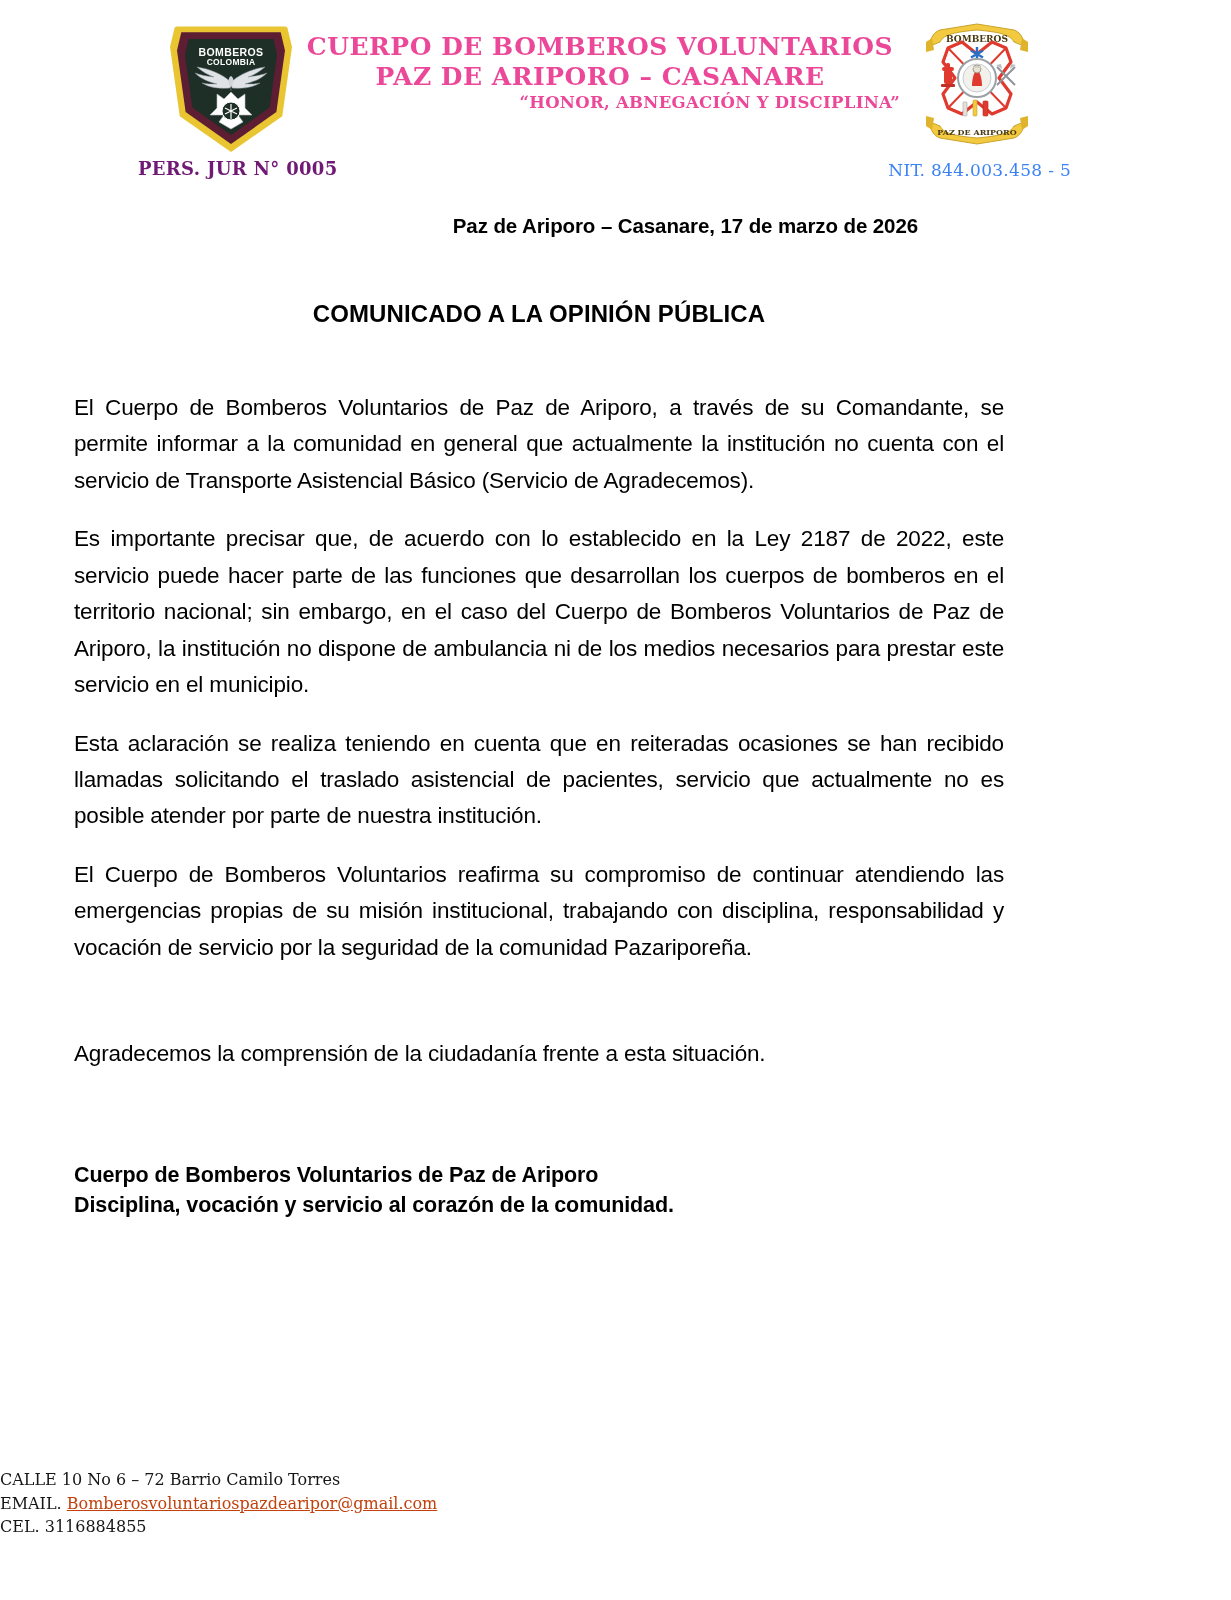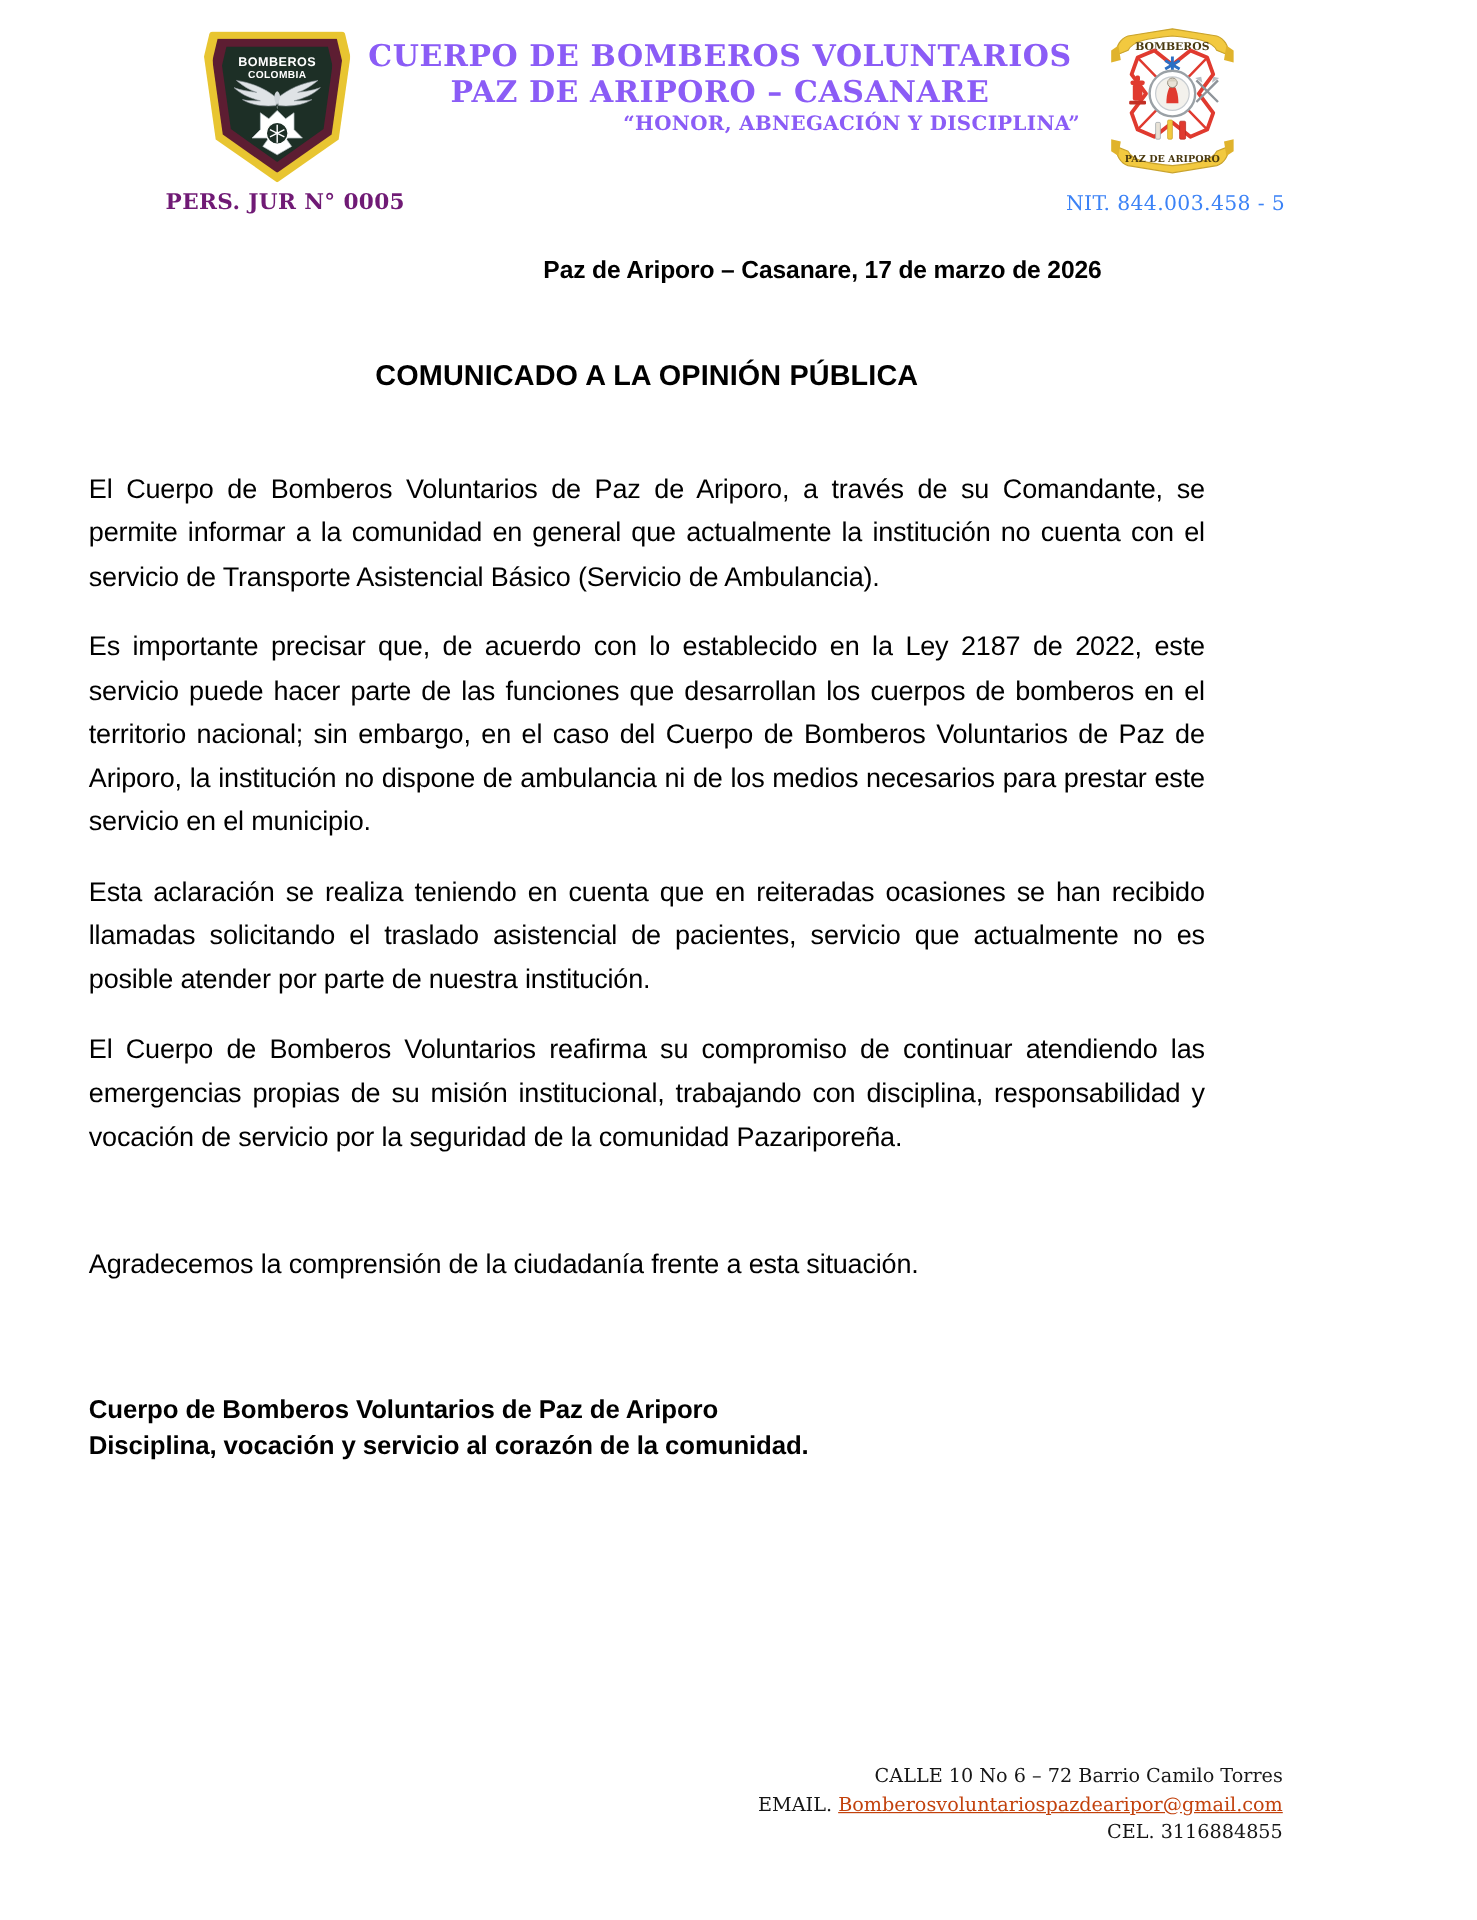--- a/index.html
+++ b/index.html
@@ -77,21 +77,21 @@
     height: 128px;
   }
 
   
   .title-block {
     position: absolute;
     left: 300px;
     top: 32px;
     width: 600px;
     text-align: center;
-    color: #8b5cf6;
+    color: #ec4899;
     font-family: "DejaVu Serif", serif;
   }
   .title-line1 {
     font-size: 25px;
     font-weight: bold;
     letter-spacing: 0.5px;
     line-height: 1.18;
   }
   .title-line2 {
     font-size: 25px;
@@ -193,21 +193,20 @@
     font-family: "Liberation Sans", sans-serif;
     letter-spacing: -0.1px;
   }
 
   
   .footer {
     position: absolute;
     left: 0;
     bottom: 62px;
     width: 1231px;
-    text-align: right;
     padding-right: 162px;
     box-sizing: border-box;
     font-family: "DejaVu Serif", serif;
     font-size: 16px;
     line-height: 1.45;
     color: #161616;
   }
   .footer-email-link {
     color: #c2410c;
     text-decoration: underline;
@@ -313,21 +312,21 @@
   <div class="nit">NIT. 844.003.458 - 5</div>
 </div>
 
 <div class="doc-body">
 
   <div class="dateline">Paz de Ariporo – Casanare, 17 de marzo de 2026</div>
 
   <div class="doc-title">COMUNICADO A LA OPINIÓN PÚBLICA</div>
 
   <div class="content">
-    <p class="para">El Cuerpo de Bomberos Voluntarios de Paz de Ariporo, a través de su Comandante, se permite informar a la comunidad en general que actualmente la institución no cuenta con el servicio de Transporte Asistencial Básico (Servicio de Ambulancia).</p>
+    <p class="para">El Cuerpo de Bomberos Voluntarios de Paz de Ariporo, a través de su Comandante, se permite informar a la comunidad en general que actualmente la institución no cuenta con el servicio de Transporte Asistencial Básico (Servicio de Agradecemos).</p>
     <p class="para">Es importante precisar que, de acuerdo con lo establecido en la Ley 2187 de 2022, este servicio puede hacer parte de las funciones que desarrollan los cuerpos de bomberos en el territorio nacional; sin embargo, en el caso del Cuerpo de Bomberos Voluntarios de Paz de Ariporo, la institución no dispone de ambulancia ni de los medios necesarios para prestar este servicio en el municipio.</p>
     <p class="para">Esta aclaración se realiza teniendo en cuenta que en reiteradas ocasiones se han recibido llamadas solicitando el traslado asistencial de pacientes, servicio que actualmente no es posible atender por parte de nuestra institución.</p>
     <p class="para tight">El Cuerpo de Bomberos Voluntarios reafirma su compromiso de continuar atendiendo las emergencias propias de su misión institucional, trabajando con disciplina, responsabilidad y vocación de servicio por la seguridad de la comunidad Pazariporeña.</p>
 
     <p class="thanks">Agradecemos la comprensión de la ciudadanía frente a esta situación.</p>
 
     <div class="signature">
       <div>Cuerpo de Bomberos Voluntarios de Paz de Ariporo</div>
       <div>Disciplina, vocación y servicio al corazón de la comunidad.</div>
     </div>

